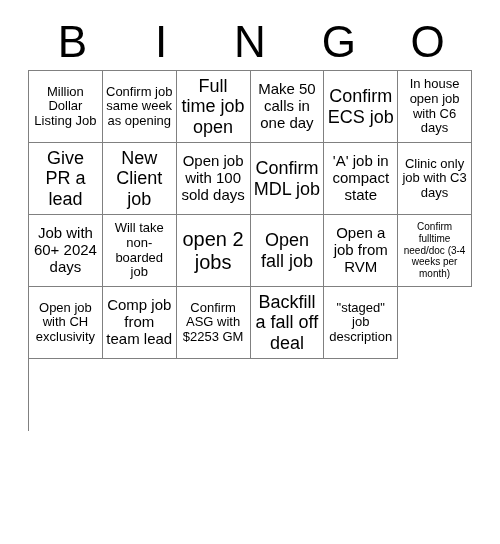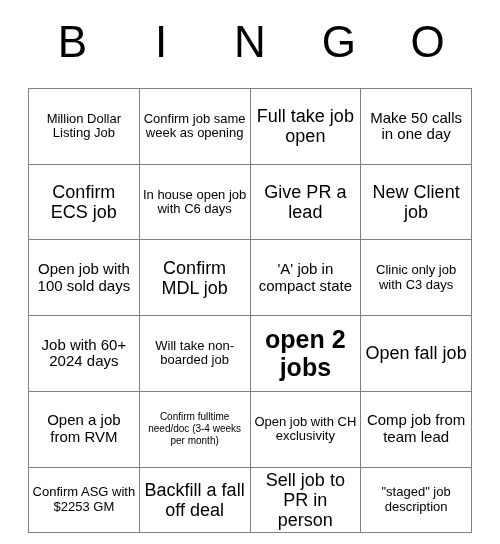--- a/index.html
+++ b/index.html
@@ -41,28 +41,27 @@
     letter-spacing: 0px;
     color: #000000;
     user-select: none;
   }
   
   #grid {
     position: absolute;
     left: 28px;
     top: 70px;
     width: 444px;
-    height: 445px;
+    height: 361px;
     border-top: 1px solid #808080;
     border-left: 1px solid #808080;
     box-sizing: border-box;
     display: grid;
-    grid-template-columns: repeat(4, 1fr);
+    grid-template-columns: repeat(6, 1fr);
     grid-template-rows: repeat(5, 1fr);
-    margin-top: 18px;
   }
   .bingo-cell {
     border-right: 1px solid #808080;
     border-bottom: 1px solid #808080;
     box-sizing: border-box;
     display: flex;
     align-items: center;
     justify-content: center;
     text-align: center;
     padding: 2px 3px;
@@ -74,21 +73,21 @@
     line-height: 1.12;
     word-wrap: break-word;
     overflow-wrap: break-word;
     hyphens: none;
   }
   
   .fs-xs  { font-size: 10px; line-height: 1.18; }
   .fs-sm  { font-size: 13px; }
   .fs-md  { font-size: 15px; }
   .fs-lg  { font-size: 18px; }
-  .fs-xl  { font-size: 25px; font-weight: bold; }
+  .fs-xl  { font-size: 20px; }
 </style>
 </head>
 <body>
 
 <div id="bingo-card">
 
   <div id="header-row">
     <div class="header-letter">B</div>
     <div class="header-letter">I</div>
     <div class="header-letter">N</div>
@@ -97,21 +96,21 @@
   </div>
 
   <div id="grid">
     <div class="bingo-cell">
         <span class="cell-text fs-sm">Million Dollar Listing Job</span>
       </div>
     <div class="bingo-cell">
         <span class="cell-text fs-sm">Confirm job same week as opening</span>
       </div>
     <div class="bingo-cell">
-        <span class="cell-text fs-lg">Full take job open</span>
+        <span class="cell-text fs-lg">Full time job open</span>
       </div>
     <div class="bingo-cell">
         <span class="cell-text fs-md">Make 50 calls in one day</span>
       </div>
     <div class="bingo-cell">
         <span class="cell-text fs-lg">Confirm ECS job</span>
       </div>
 
     <div class="bingo-cell">
         <span class="cell-text fs-sm">In house open job with C6 days</span>
@@ -161,20 +160,17 @@
     <div class="bingo-cell">
         <span class="cell-text fs-md">Comp job from team lead</span>
       </div>
     <div class="bingo-cell">
         <span class="cell-text fs-sm">Confirm ASG with $2253 GM</span>
       </div>
     <div class="bingo-cell">
         <span class="cell-text fs-lg">Backfill a fall off deal</span>
       </div>
     <div class="bingo-cell">
-        <span class="cell-text fs-lg">Sell job to PR in person</span>
-      </div>
-    <div class="bingo-cell">
         <span class="cell-text fs-sm">"staged" job description</span>
       </div>
   </div>
 
 </div>
 
 </body></html>

